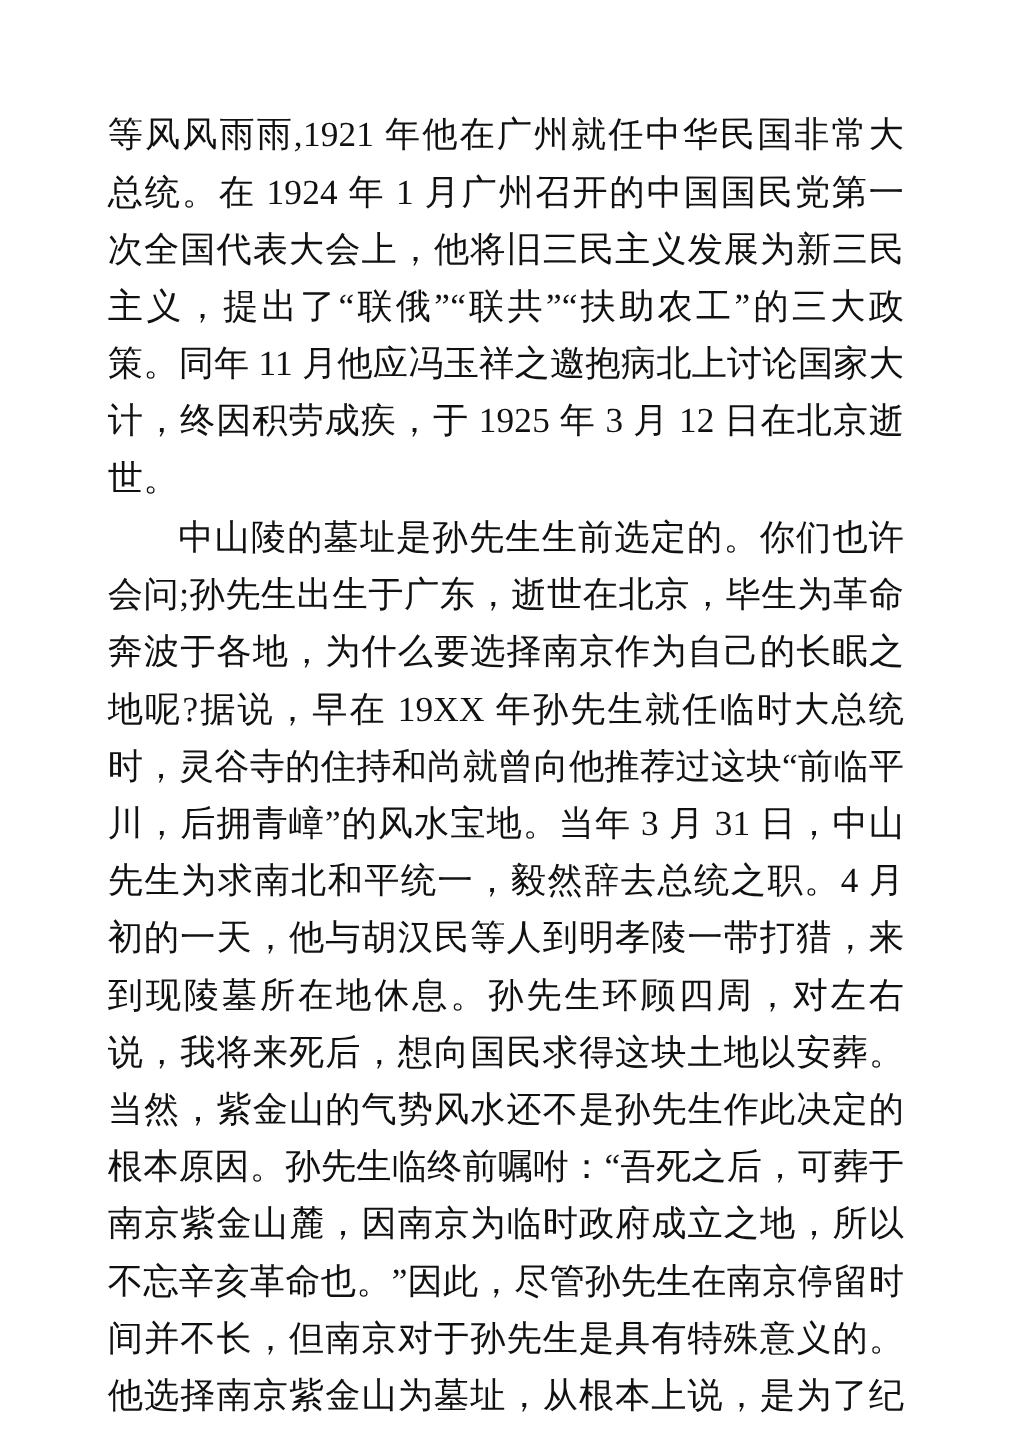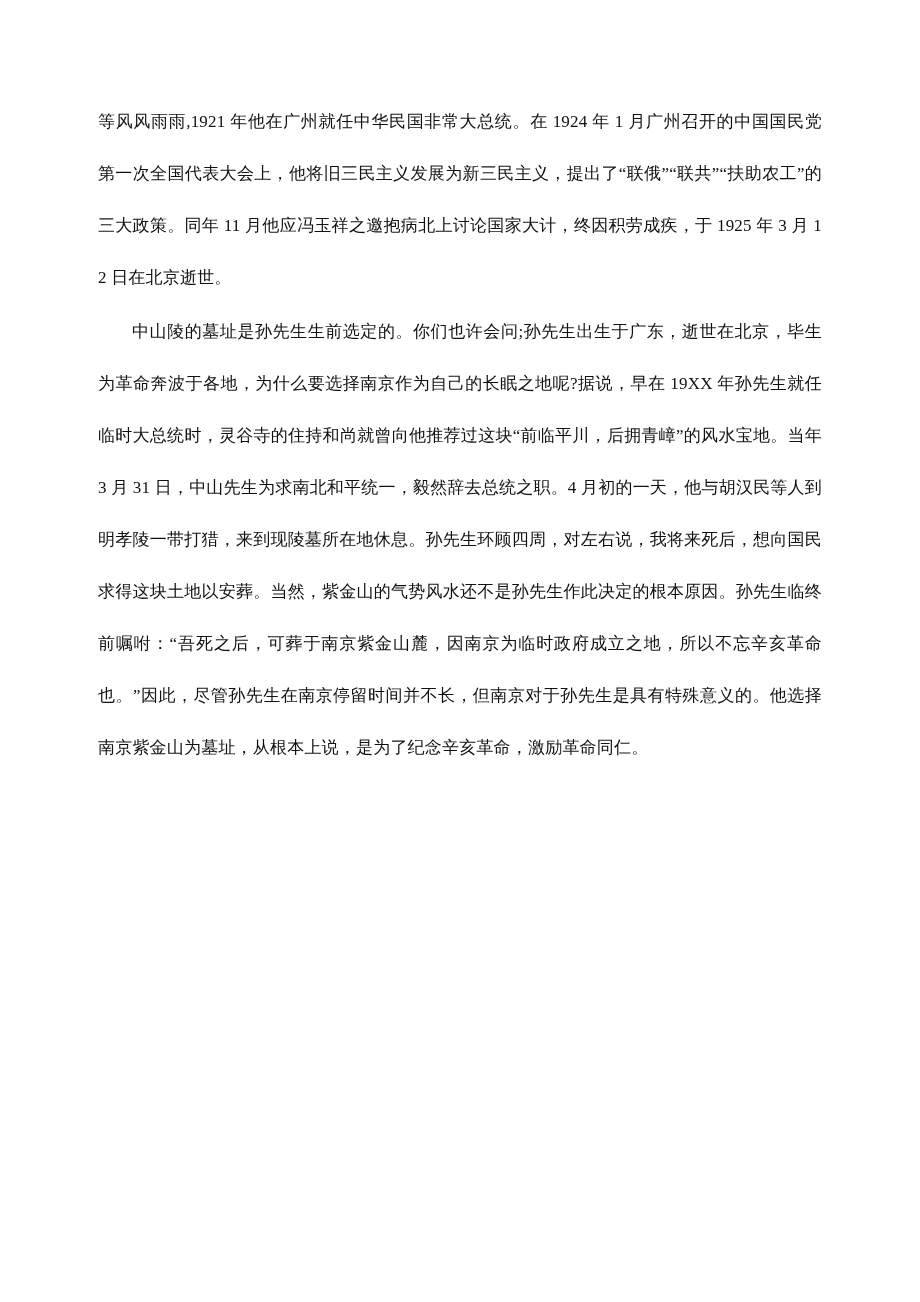--- a/index.html
+++ b/index.html
@@ -23,21 +23,21 @@
   #content {
     position: absolute;
     left: 98px;
     top: 96px;
     width: 724px;
     height: 1140px;
     box-sizing: border-box;
   }
   .para {
     margin: 0 0 2px 0;
-    font-size: 17px;
+    font-size: 32px;
     line-height: 52px;
     color: #111111;
     text-align: justify;
     text-justify: inter-ideograph;
     letter-spacing: 0.2px;
     word-break: break-all;
   }
   .indent {
     text-indent: 2em;
   }

